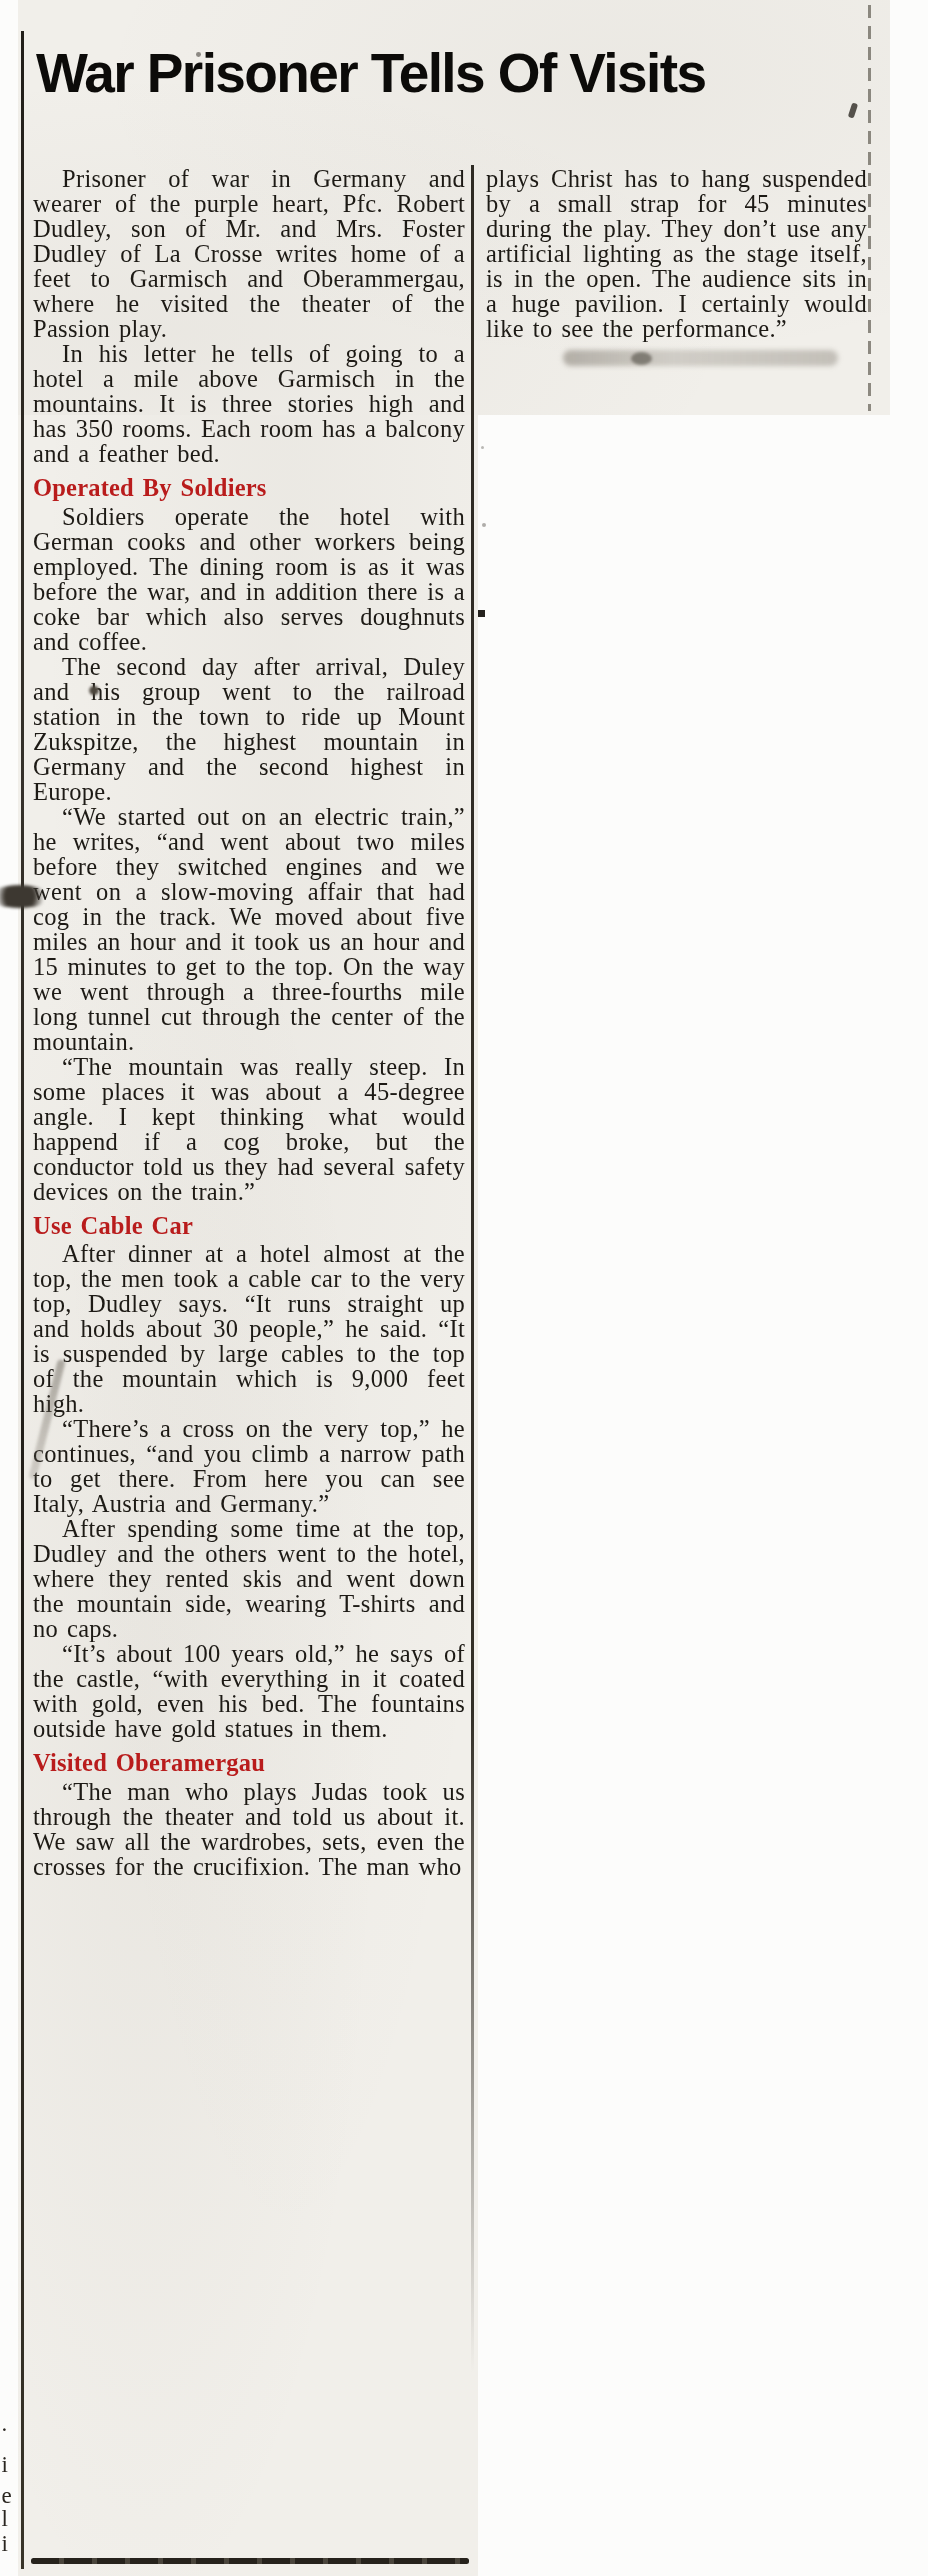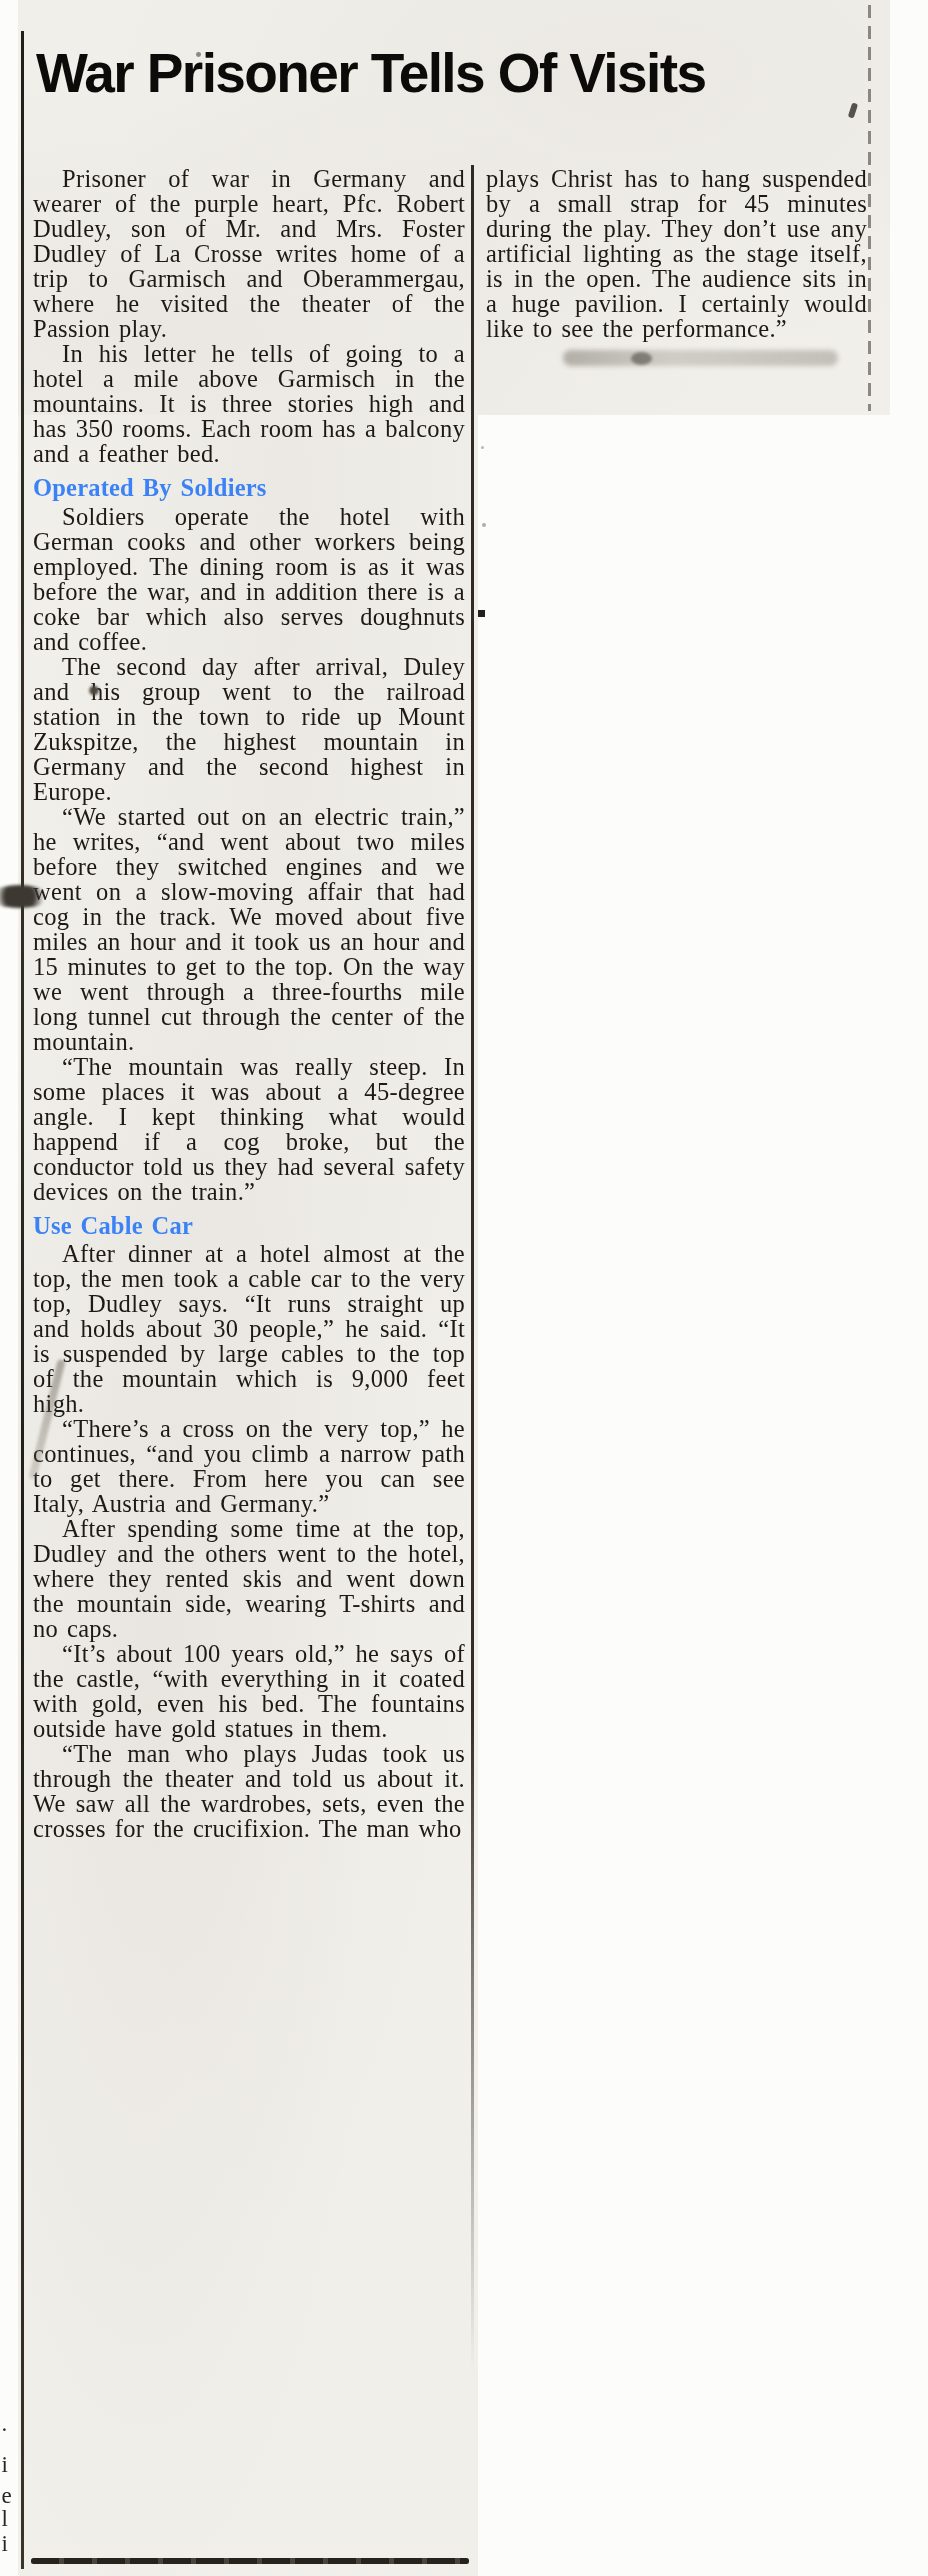--- a/index.html
+++ b/index.html
@@ -78,21 +78,21 @@
     letter-spacing:0.3px;word-spacing:2.5px;
     color:var(--ink);
     text-align:justify;
   }
   .column p{margin:0;text-indent:29px;}
   .column p.noindent{text-indent:0;}
   .column h3{
     font-size:24.5px;line-height:26px;
     margin:9px 0 2.5px 0;
     font-weight:700;text-align:left;letter-spacing:0.2px;
-    color:#3b82f6;
+    color:#b91c1c;
   }
   .col-left{left:33px;width:432px;}
   .col-right{left:486px;width:381px;}
 
   
   .smudge-bed{position:absolute;left:88px;top:685px;width:12.3px;height:11.4px;border-radius:50%;
     background:radial-gradient(circle,#4b453c 0 40%,rgba(75,69,60,0) 75%);filter:blur(0.8px);}
   .smudge-coffee{position:absolute;left:-11.4px;top:885px;width:61px;height:23px;border-radius:50%;
     background:radial-gradient(circle,#3d3831 0 45%,rgba(61,56,49,0) 75%);filter:blur(1.6px);}
   .smudge-streak{position:absolute;left:43px;top:1358px;width:8.2px;height:123px;border-radius:4.9px;
@@ -128,32 +128,33 @@
   <div class="rule-divider"></div>
   <div class="rule-right-dashed"></div>
   <div class="rule-bottom"></div>
 
   <h1 class="headline">
     <span>War Prisoner Tells Of Visits</span>
   </h1>
   <div class="headline-mark"></div>
 
   <div class="column col-left">
-      <p>Prisoner of war in Germany and wearer of the purple heart, Pfc. Robert Dudley, son of Mr. and Mrs. Foster Dudley of La Crosse writes home of a trip to Garmisch and Oberammergau, where he visited the theater of the Passion play.</p>
+      <p>Prisoner of war in Germany and wearer of the purple heart, Pfc. Robert Dudley, son of Mr. and Mrs. Foster Dudley of La Crosse writes home of a feet to Garmisch and Oberammergau, where he visited the theater of the Passion play.</p>
       <p>In his letter he tells of going to a hotel a mile above Garmisch in the mountains.  It is three stories high and has 350 rooms.  Each room has a balcony and a feather bed.</p>
       <h3>Operated By Soldiers</h3>
       <p>Soldiers operate the hotel with German cooks and other workers being employed.  The dining room is as it was before the war, and in addition there is a coke bar which also serves doughnuts and coffee.</p>
       <p>The second day after arrival, Duley and his group went to the railroad station in the town to ride up Mount Zukspitze, the highest mountain in Germany and the second highest in Europe.</p>
       <p>“We started out on an electric train,” he writes, “and went about two miles before they switched engines and we went on a slow-moving affair that had cog in the track.  We moved about five miles an hour and it took us an hour and 15 minutes to get to the top.  On the way we went through a three-fourths mile long tunnel cut through the center of the mountain.</p>
       <p>“The mountain was really steep. In some places it was about a 45-degree angle. I kept thinking what would happend if a cog broke, but the conductor told us they had several safety devices on the train.”</p>
       <h3>Use Cable Car</h3>
       <p>After dinner at a hotel almost at the top, the men took a cable car to the very top, Dudley says. “It runs straight up and holds about 30 people,” he said.  “It is suspended by large cables to the top of the mountain which is 9,000 feet high.</p>
       <p>“There’s a cross on the very top,” he continues, “and you climb a narrow path to get there.  From here you can see Italy, Austria and Germany.”</p>
       <p>After spending some time at the top, Dudley and the others went to the hotel, where they rented skis and went down the mountain side, wearing T-shirts and no caps.</p>
       <p>“It’s about 100 years old,” he says of the castle, “with everything in it coated with gold, even his bed.  The fountains outside have gold statues in them.</p>
+      <h3>Visited Oberamergau</h3>
       <p>“The man who plays Judas took us through the theater and told us about it.  We saw all the wardrobes, sets, even the crosses for the crucifixion.  The man who</p>
     </div>
   <div class="column col-right">
       <p class="noindent">plays Christ has to hang suspended by a small strap for 45 minutes during the play.  They don’t use any artificial lighting as the stage itself, is in the open.  The audience sits in a huge pavilion. I certainly would like to see the performance.”</p>
     </div>
 
   <div class="smudge-bed"></div>
   <div class="smudge-coffee"></div>
   <div class="smudge-streak"></div>
   <div class="smudge-erased"></div>

